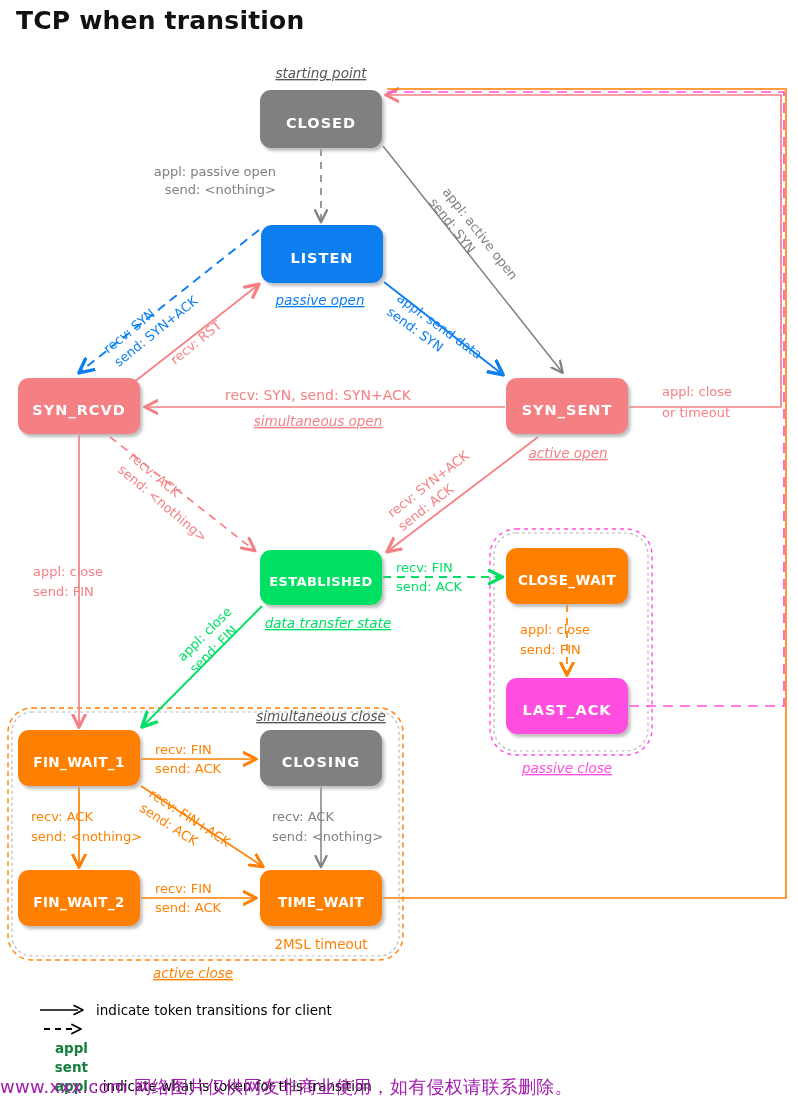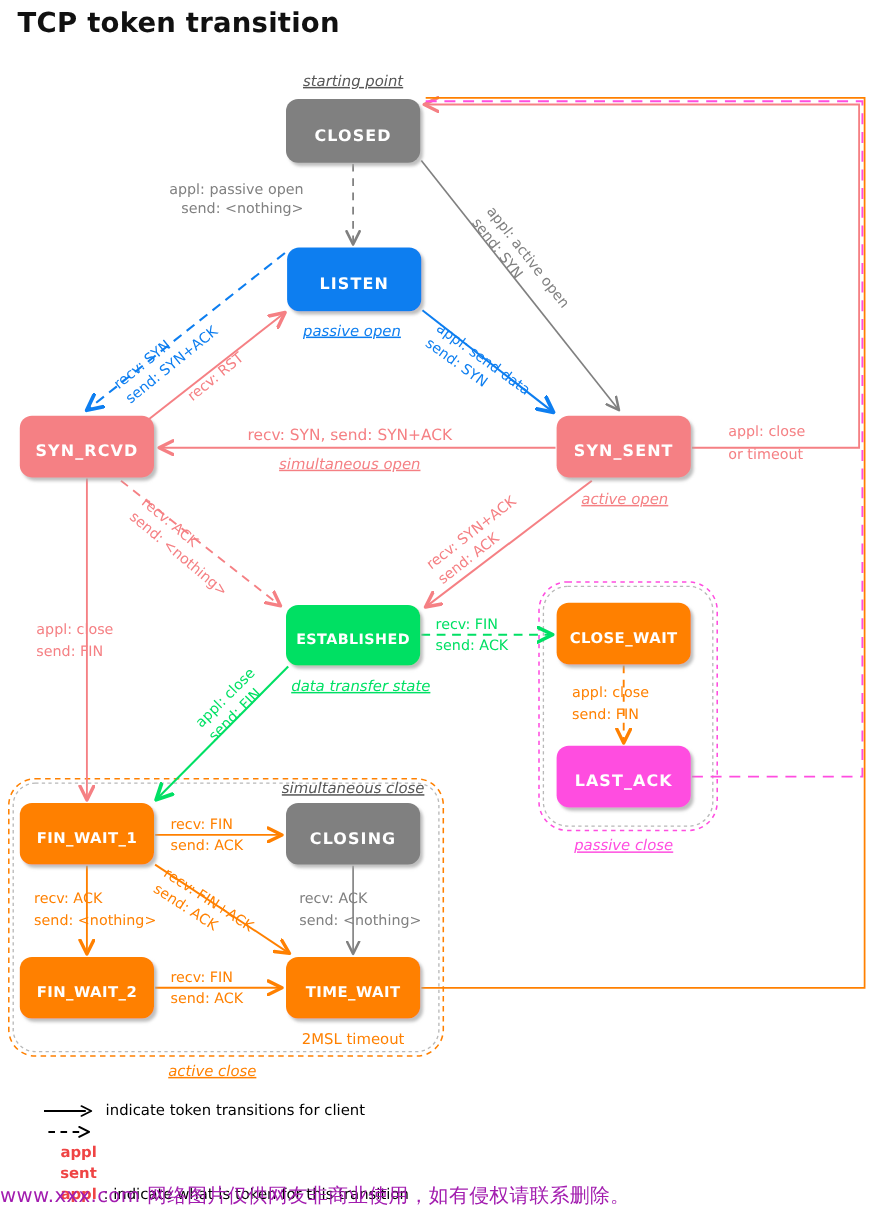--- a/index.html
+++ b/index.html
@@ -9,36 +9,36 @@
   }
   #canvas{position:absolute;inset:0;width:798px;height:1097px;}
   .ttl{
     position:absolute;left:16px;top:6px;font-size:25px;font-weight:bold;
     color:#111;font-family:"DejaVu Sans","Liberation Sans",sans-serif;
     letter-spacing:.2px;
   }
   .legend{position:absolute;left:30px;top:1000px;width:760px;}
   .lrow{display:flex;align-items:center;height:19px;}
   .lglyph{width:58px;flex:none;display:flex;align-items:center;justify-content:flex-end;padding-right:8px;}
-  .lkey{width:58px;flex:none;text-align:right;padding-right:4px;font-weight:bold;font-size:13.5px;color:#ef4444;}
+  .lkey{width:58px;flex:none;text-align:right;padding-right:4px;font-weight:bold;font-size:13.5px;color:#15803d;}
   .ltxt{font-size:13.5px;color:#000;white-space:nowrap;}
   .watermark{
     position:absolute;left:0;top:1075px;width:790px;height:20px;
     font-size:18px;color:#a21caf;white-space:nowrap;letter-spacing:.3px;
     pointer-events:none;
   }
   svg text{font-family:"DejaVu Sans","Liberation Sans",sans-serif;}
   .st-label{font-size:14.5px;font-weight:bold;fill:#ffffff;letter-spacing:1px;}
   .edge-txt{font-size:13px;}
   .note{font-size:13.5px;font-style:italic;text-decoration:underline;}
 </style>
 </head>
 <body>
 
-<div class="ttl">TCP token transition</div>
+<div class="ttl">TCP when transition</div>
 
 <svg id="canvas" viewBox="0 0 798 1097">
   <defs>
     <filter id="sh" x="-30%" y="-30%" width="180%" height="180%">
       <feDropShadow dx="2.5" dy="3" stdDeviation="1.6" flood-color="#a8a8a8" flood-opacity="0.75"></feDropShadow>
     </filter>
     <marker id="ah-gray" markerWidth="9" markerHeight="9" refX="7.2" refY="4.5" orient="auto">
       <path d="M0.5,0.8 L8,4.5 L0.5,8.2" fill="none" stroke="#808080" stroke-width="1.5" stroke-linecap="round" stroke-linejoin="round"></path>
     </marker>
     <marker id="ah-blue" markerWidth="9" markerHeight="9" refX="7.2" refY="4.5" orient="auto">

